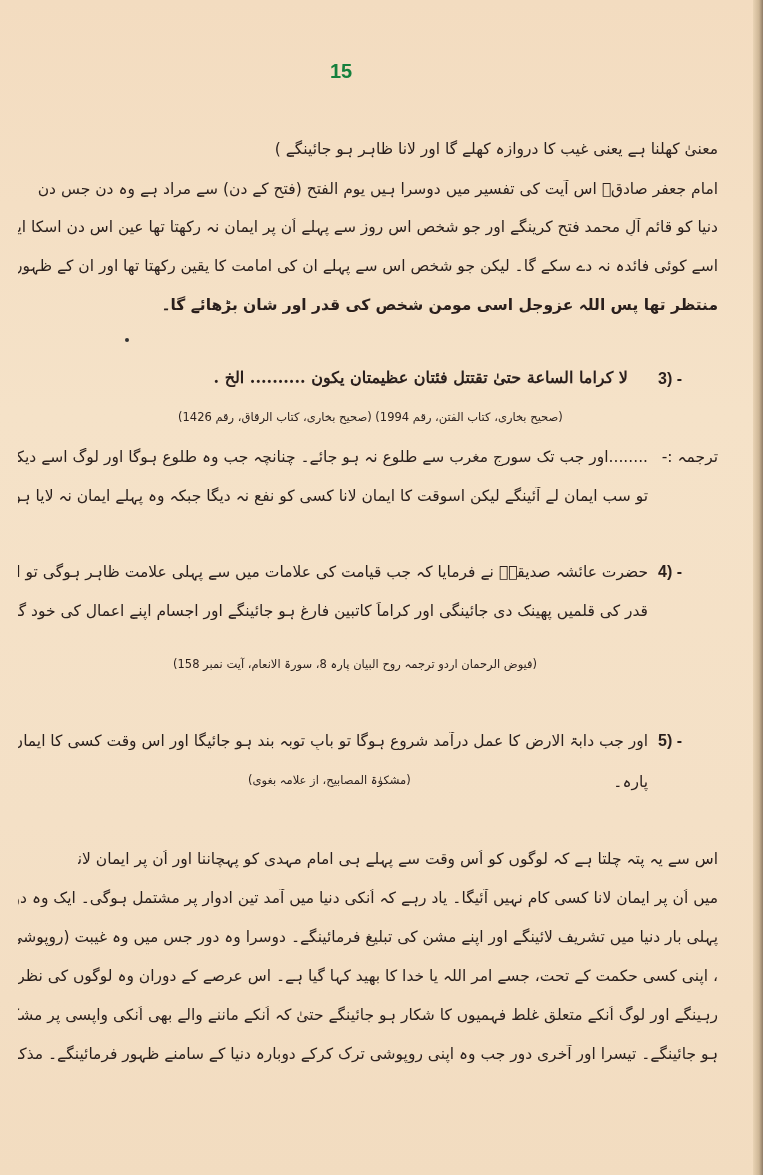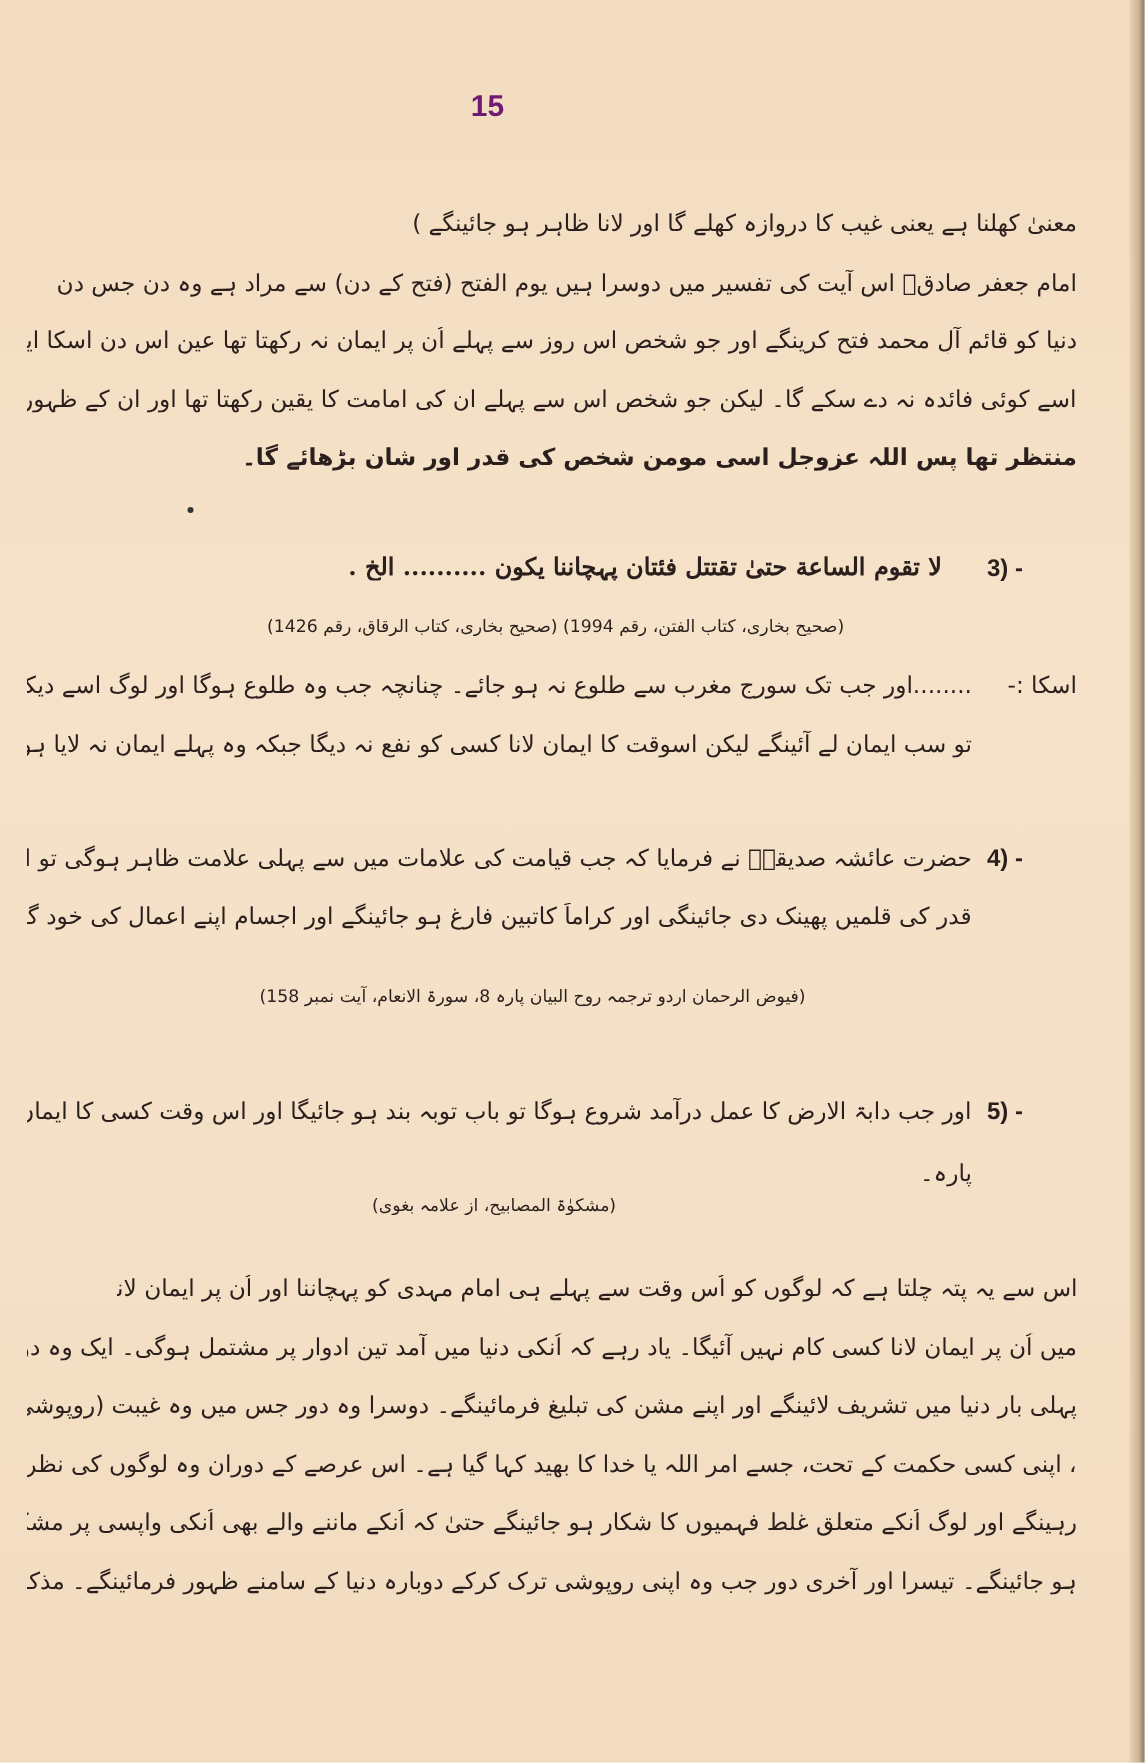--- a/index.html
+++ b/index.html
@@ -8,23 +8,23 @@
     background: linear-gradient(180deg, #f3dcc0 0%, #f5e2c8 35%, #f4e0c6 70%, #f2dcc0 100%);
     position: relative;
     font-family: "DejaVu Sans", sans-serif;
     color: #2a1f1c;
   }
   .edge {
     position: absolute; top: 0; right: 0; width: 10px; height: 1175px;
     background: linear-gradient(90deg, #e9d3b4 0%, #cdb696 60%, #8e7b66 100%);
   }
   .page-number {
-    position: absolute; top: 60px; left: 0; width: 650px; text-align: center;
+    position: absolute; top: 60px; left: 16px; width: 650px; text-align: center;
     font-family: "Liberation Sans", sans-serif; font-weight: bold; font-size: 20px;
-    color: #701a75;
+    color: #15803d;
   }
   .content {
     position: absolute; left: 18px; width: 700px;
     direction: rtl; text-align: justify;
     font-family: "DejaVu Sans", sans-serif; font-size: 15.5px;
   }
   .line { position: absolute; right: 0; width: 700px; white-space: nowrap; direction: rtl; overflow: hidden; }
   .ref { font-size: 11.5px; text-align: left; }
   .num { direction: ltr; font-family: "Liberation Sans", sans-serif; font-weight: bold; font-size: 16px; }
   .arabic { font-weight: bold; font-family: "DejaVu Serif", serif; font-size: 16px; }
@@ -38,35 +38,35 @@
 <div class="page-number">15</div>
 
 <div class="content">
   <div class="line" style="top:140px; width:520px;">معنیٰ کھلنا ہے یعنی غیب کا دروازہ کھلے گا اور لانا ظاہر ہو جائینگے )</div>
   <div class="line" style="top:180px;">امام جعفر صادقؑ اس آیت کی تفسیر میں دوسرا ہیں یوم الفتح (فتح کے دن) سے مراد ہے وہ دن جس دن</div>
   <div class="line" style="top:218px;">دنیا کو قائم آلِ محمد فتح کرینگے اور جو شخص اس روز سے پہلے اُن پر ایمان نہ رکھتا تھا عین اس دن اسکا ایمان لانا</div>
   <div class="line" style="top:257px;">اسے کوئی فائدہ نہ دے سکے گا۔ لیکن جو شخص اس سے پہلے ان کی امامت کا یقین رکھتا تھا اور ان کے ظہور کا</div>
   <div class="line" style="top:296px;font-weight:bold;">منتظر تھا پس اللہ عزوجل اسی مومن شخص کی قدر اور شان بڑھائے گا۔</div>
 
   <div class="line" style="top:370px; right:0; width:60px; direction:ltr; text-align:left;"><span class="num">3) -</span></div>
-  <div class="line arabic" style="top:368px; right:90px; width:480px;">لا تقوم الساعة حتیٰ تقتتل فئتان پہچاننا یکون .......... الخ .</div>
+  <div class="line arabic" style="top:368px; right:90px; width:480px;">لا کراما الساعة حتیٰ تقتتل فئتان عظیمتان یکون .......... الخ .</div>
   <div class="line ref" style="top:410px; right:120px; width:420px;">(صحیح بخاری، کتاب الفتن، رقم 1994) (صحیح بخاری، کتاب الرقاق، رقم 1426)</div>
-  <div class="line" style="top:448px; width:60px;">اسکا :-</div>
+  <div class="line" style="top:448px; width:60px;">ترجمہ :-</div>
   <div class="line" style="top:448px; right:70px; width:630px;">........اور جب تک سورج مغرب سے طلوع نہ ہو جائے۔ چنانچہ جب وہ طلوع ہوگا اور لوگ اسے دیکھیں گے</div>
   <div class="line" style="top:487px; right:70px; width:630px;">تو سب ایمان لے آئینگے لیکن اسوقت کا ایمان لانا کسی کو نفع نہ دیگا جبکہ وہ پہلے ایمان نہ لایا ہو..............الخ</div>
 
   <div class="line" style="top:563px; right:0; width:60px; direction:ltr; text-align:left;"><span class="num">4) -</span></div>
   <div class="line" style="top:563px; right:70px; width:630px;">حضرت عائشہ صدیقہؓ نے فرمایا کہ جب قیامت کی علامات میں سے پہلی علامت ظاہر ہوگی تو اس پر قضاو</div>
   <div class="line" style="top:602px; right:70px; width:630px;">قدر کی قلمیں پھینک دی جائینگی اور کراماً کاتبین فارغ ہو جائینگے اور اجسام اپنے اعمال کی خود گواہی دینگے۔</div>
   <div class="line ref" style="top:657px; right:105px; width:440px;">(فیوض الرحمان اردو ترجمہ روح البیان پارہ 8، سورۃ الانعام، آیت نمبر 158)</div>
 
   <div class="line" style="top:732px; right:0; width:60px; direction:ltr; text-align:left;"><span class="num">5) -</span></div>
   <div class="line" style="top:732px; right:70px; width:630px;">اور جب دابۃ الارض کا عمل درآمد شروع ہوگا تو بابِ توبہ بند ہو جائیگا اور اس وقت کسی کا ایمان لانا کارگر نہ</div>
   <div class="line" style="top:773px; right:70px; width:60px;">پارہ۔</div>
-  <div class="line ref" style="top:773px; right:220px; width:250px;margin-top:23px;">(مشکوٰۃ المصابیح، از علامہ بغوی)</div>
+  <div class="line ref" style="top:773px; right:220px; width:250px;">(مشکوٰۃ المصابیح، از علامہ بغوی)</div>
 
   <div class="line" style="top:850px; width:640px;">اس سے یہ پتہ چلتا ہے کہ لوگوں کو اُس وقت سے پہلے ہی امام مہدی کو پہچاننا اور اُن پر ایمان لانا ہوگا بعد</div>
   <div class="line" style="top:889px;">میں اُن پر ایمان لانا کسی کام نہیں آئیگا۔ یاد رہے کہ اُنکی دنیا میں آمد تین ادوار پر مشتمل ہوگی۔ ایک وہ دور جس میں وہ</div>
   <div class="line" style="top:928px;">پہلی بار دنیا میں تشریف لائینگے اور اپنے مشن کی تبلیغ فرمائینگے۔ دوسرا وہ دور جس میں وہ غیبت (روپوشی) اختیار کرلینگے</div>
   <div class="line" style="top:967px;">، اپنی کسی حکمت کے تحت، جسے امر اللہ یا خدا کا بھید کہا گیا ہے۔ اس عرصے کے دوران وہ لوگوں کی نظروں سے اوجھل</div>
   <div class="line" style="top:1006px;">رہینگے اور لوگ اُنکے متعلق غلط فہمیوں کا شکار ہو جائینگے حتیٰ کہ اُنکے ماننے والے بھی اُنکی واپسی پر مشکوک ہو کر تقسیم</div>
   <div class="line" style="top:1045px;">ہو جائینگے۔ تیسرا اور آخری دور جب وہ اپنی روپوشی ترک کرکے دوبارہ دنیا کے سامنے ظہور فرمائینگے۔ مذکورہ بالا دو (2)</div>
 </div>
 
 <div class="dot"></div>

